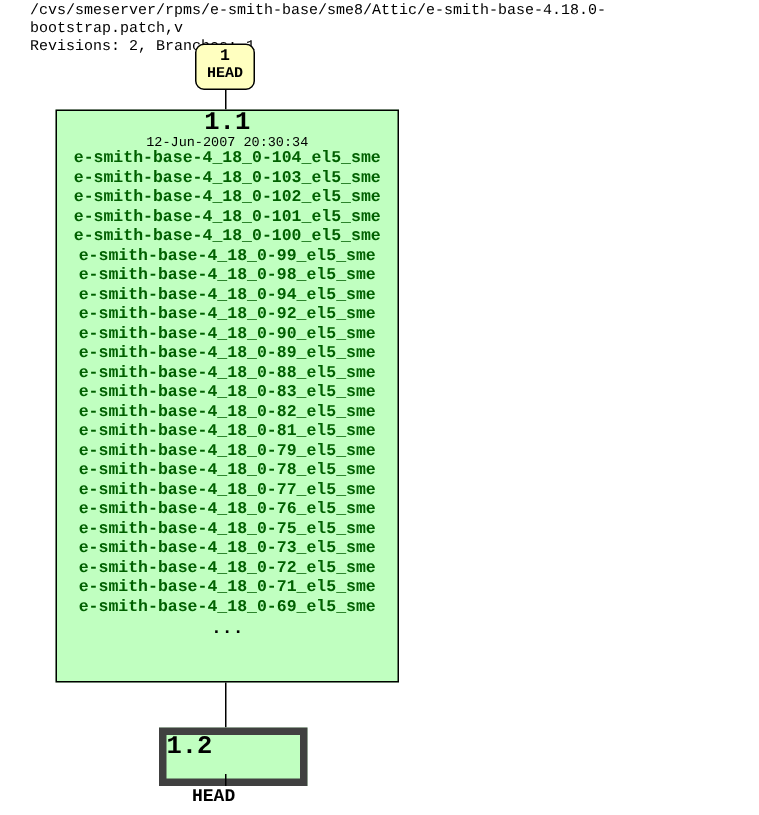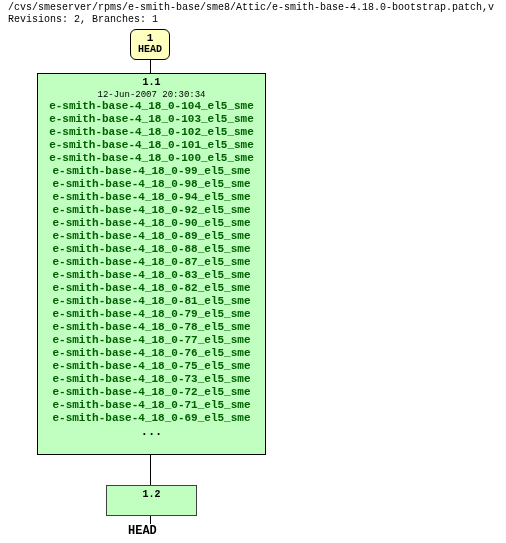--- a/index.html
+++ b/index.html
@@ -8,21 +8,21 @@
     background: #ffffff;
     font-family: "Courier New", monospace;
     font-size: 10px;
     width: 506px;
     height: 543px;
     position: relative;
   }
   .header {
     position: absolute;
     top: 2px;
-    left: 8px;
+    left: 20px;
     font-size: 10px;
     line-height: 12px;
   }
   .main-box {
     position: absolute;
     top: 29px;
     left: 130px;
     width: 38px;
     height: 29px;
     background: #ffffc0;
@@ -49,21 +49,21 @@
   .rev-box {
     position: absolute;
     left: 37px;
     width: 227px;
     background: #c0ffc0;
     border: 1px solid #000000;
     text-align: center;
   }
   .rev-number {
     font-weight: bold;
-    font-size: 10px;
+    font-size: 17px;
     line-height: 15px;
     padding-top: 1px;
   }
   .rev-date {
     font-size: 9px;
     line-height: 10px;
   }
   .file-list {
     font-weight: bold;
     font-size: 11px;
@@ -72,22 +72,22 @@
   }
   .ellipsis {
     font-weight: bold;
     font-size: 12px;
   }
   .rev2-box {
     position: absolute;
     left: 106px;
     width: 89px;
     background: #c0ffc0;
-    border: 1px solid #404040;
-    text-align: center;
+    border: 5px solid #404040;
+    text-align: left;
   }
   .head-label {
     position: absolute;
     left: 128px;
     font-weight: bold;
     font-size: 12px;
   }
 </style>
 </head>
 <body>
@@ -113,21 +113,20 @@
       <div>e-smith-base-4_18_0-102_el5_sme</div>
       <div>e-smith-base-4_18_0-101_el5_sme</div>
       <div>e-smith-base-4_18_0-100_el5_sme</div>
       <div>e-smith-base-4_18_0-99_el5_sme</div>
       <div>e-smith-base-4_18_0-98_el5_sme</div>
       <div>e-smith-base-4_18_0-94_el5_sme</div>
       <div>e-smith-base-4_18_0-92_el5_sme</div>
       <div>e-smith-base-4_18_0-90_el5_sme</div>
       <div>e-smith-base-4_18_0-89_el5_sme</div>
       <div>e-smith-base-4_18_0-88_el5_sme</div>
-      <div>e-smith-base-4_18_0-87_el5_sme</div>
       <div>e-smith-base-4_18_0-83_el5_sme</div>
       <div>e-smith-base-4_18_0-82_el5_sme</div>
       <div>e-smith-base-4_18_0-81_el5_sme</div>
       <div>e-smith-base-4_18_0-79_el5_sme</div>
       <div>e-smith-base-4_18_0-78_el5_sme</div>
       <div>e-smith-base-4_18_0-77_el5_sme</div>
       <div>e-smith-base-4_18_0-76_el5_sme</div>
       <div>e-smith-base-4_18_0-75_el5_sme</div>
       <div>e-smith-base-4_18_0-73_el5_sme</div>
       <div>e-smith-base-4_18_0-72_el5_sme</div>

